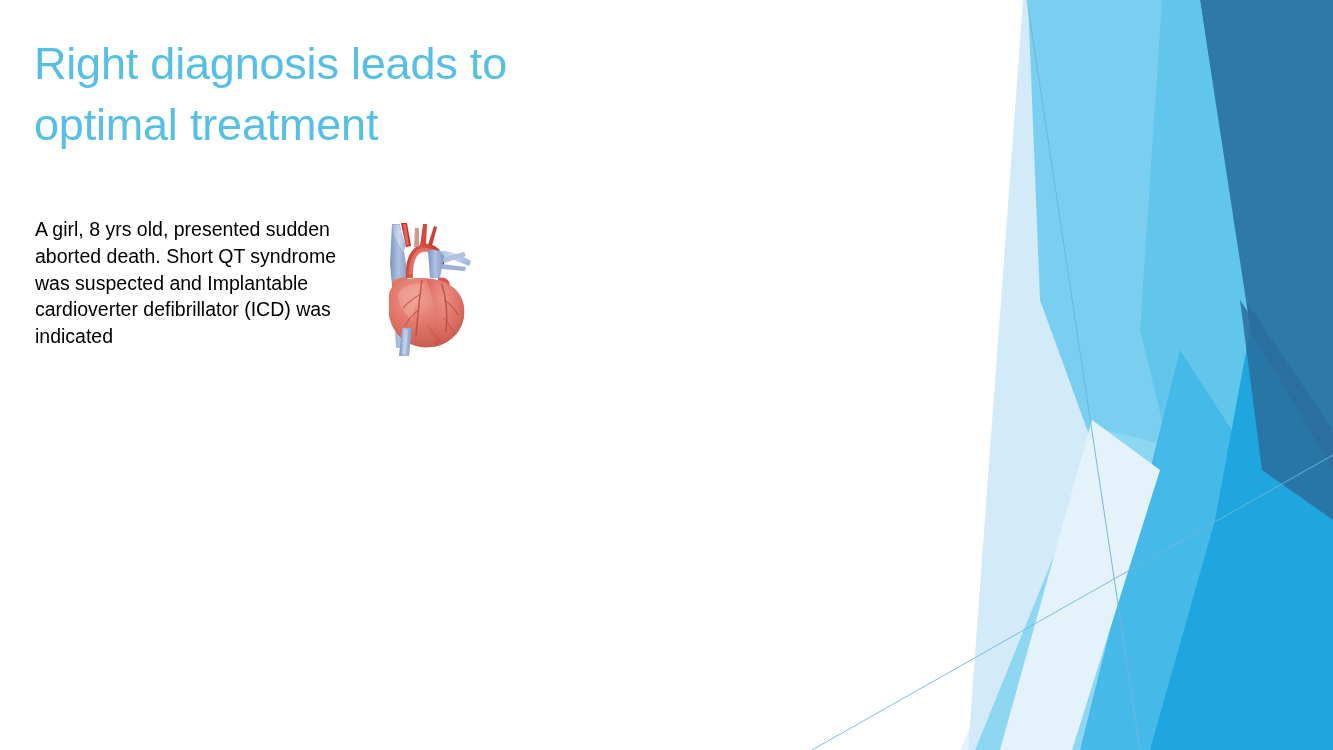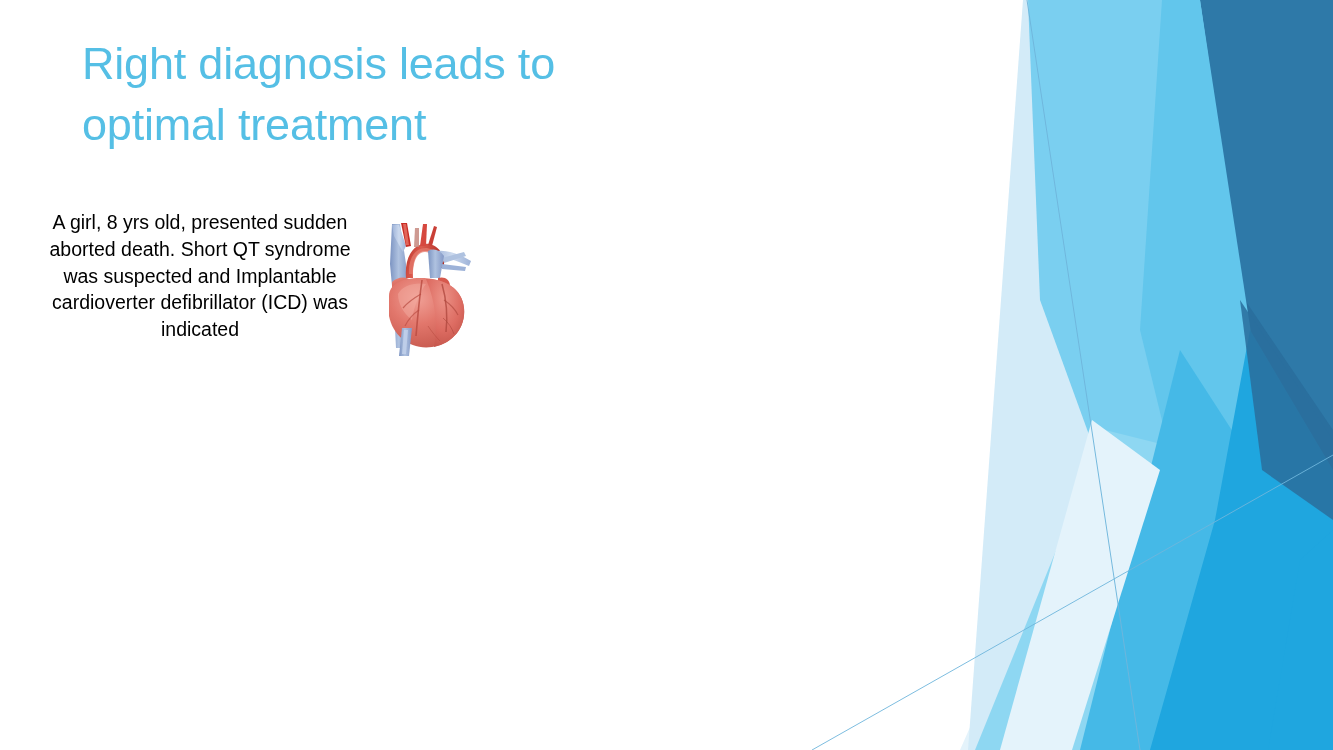--- a/index.html
+++ b/index.html
@@ -25,36 +25,34 @@
     right:0; top:0;
     width:1333px; height:750px;
     pointer-events:none;
   }
 
   
   #title-block {
     position:absolute;
     left:34px; top:33px;
     width:620px;
-    margin-left:48px;
   }
   #slide-title {
     font-size:45px;
     line-height:61px;
     font-weight:400;
     letter-spacing:-0.2px;
     white-space:pre-line;
   }
 
   
   #body-block {
     position:absolute;
-    left:35px; top:209px;
+    left:35px; top:216px;
     width:330px;
-    text-align:center;
   }
   #body-text {
     font-size:19.5px;
     line-height:26.8px;
     color:#000000;
     white-space:pre-line;
   }
 
   
   #heart-figure {

